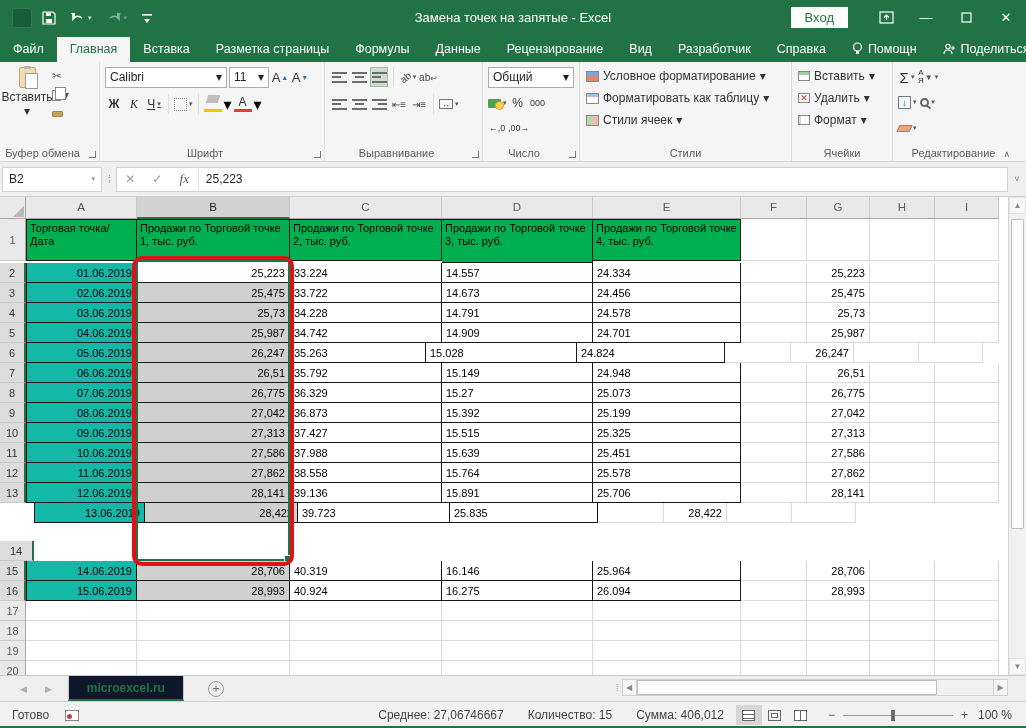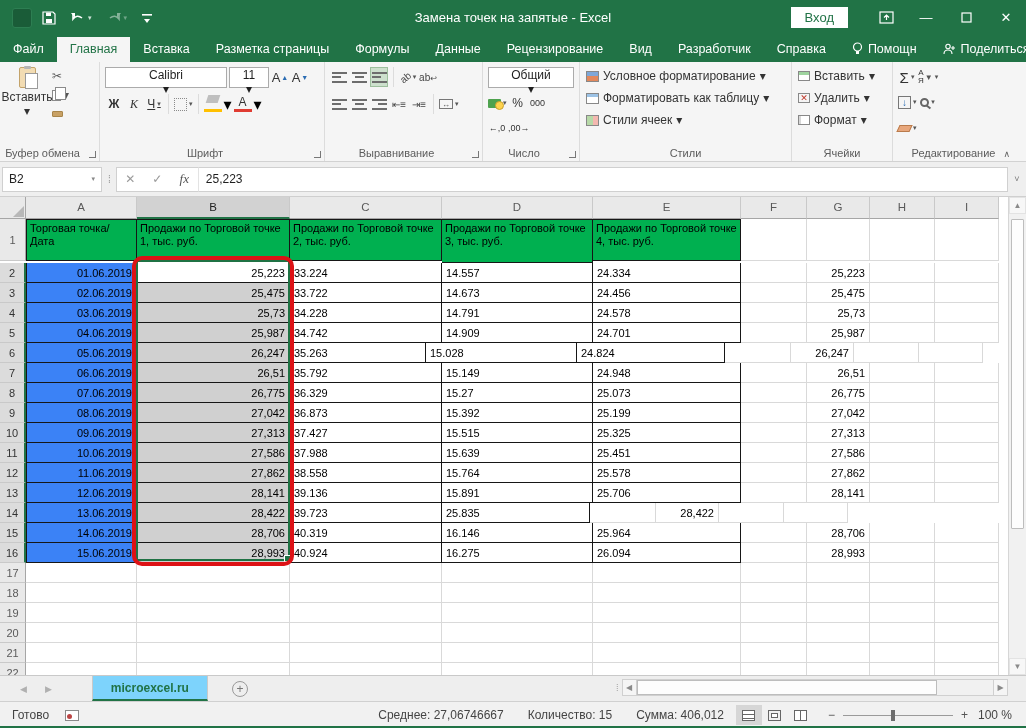--- a/index.html
+++ b/index.html
@@ -27,21 +27,21 @@
 
   
   .ribbon { position:absolute; left:0; top:62px; width:1026px; height:100px; background:#f5f5f5; border-bottom:1px solid #d2d2d2; display:flex; }
   .rgroup { position:relative; height:100%; border-right:1px solid #dcdcdc; padding:3px 2px 16px; }
   .glabel { position:absolute; bottom:2px; left:0; right:14px; text-align:center; font-size:11px; color:#5c5c5c; white-space:nowrap; }
   .glaunch { position:absolute; right:3px; bottom:3px; width:7px; height:7px; border-right:1px solid #777; border-bottom:1px solid #777; }
   .rrow { display:flex; align-items:center; height:24px; gap:2px; padding:0 3px; }
   .rbtn { display:flex; align-items:center; justify-content:center; min-width:18px; height:20px; font-size:12px; color:#333; gap:1px; }
   .rbtn .caret2 { font-size:7px; color:#555; margin-left:1px; }
   .sel { background:#cde0cd; border:1px solid #9dbf9d; }
-  .combo { background:#fff; border:1px solid #ababab; height:21px; font-size:12px; color:#1f1f1f; display:flex; align-items:center; padding:0 4px; justify-content:space-between;flex-direction:column; }
+  .combo { background:#fff; border:1px solid #ababab; height:21px; font-size:12px; color:#1f1f1f; display:flex; align-items:center; padding:0 4px; justify-content:space-between; }
   .vsep { width:1px; height:20px; background:#dcdcdc; margin:0 3px; }
   
   .pastebtn { width:50px; display:flex; flex-direction:column; align-items:center; padding-top:2px; font-size:12px; color:#333; float:left; }
   .clip { width:17px; height:21px; background:#f2dcb3; border:1px solid #c3a36a; border-radius:2px; position:relative; margin-bottom:2px; }
   .clip:before { content:""; position:absolute; right:-3px; bottom:-2px; width:11px; height:14px; background:#fff; border:1px solid #9a9a9a; }
   .clip:after { content:""; position:absolute; left:4px; top:-2px; width:7px; height:3px; background:#b5b5b5; border-radius:1px; }
   .clipcol { float:left; display:flex; flex-direction:column; gap:3px; padding-top:3px; }
   .mini { display:flex; align-items:center; height:16px; font-size:12px; color:#555; gap:2px; }
   .copyic { width:9px; height:11px; border:1px solid #8a8a8a; background:#fff; position:relative; }
   .copyic:after { content:""; position:absolute; left:2px; top:-4px; width:9px; height:11px; border:1px solid #8a8a8a; background:#fff; }
@@ -100,39 +100,39 @@
   .ch { background:#e9e9e9; color:#5a5a5a; text-align:center; border-right:1px solid #c9c9c9; border-bottom:1px solid #a6a6a6; line-height:21px; font-size:11.5px; }
   .ch.selcol { background:#d2d2d2; border-bottom:2px solid #217346; line-height:20px; color:#222; }
   .corner { position:relative; background:#e9e9e9; border-right:1px solid #a6a6a6; border-bottom:1px solid #a6a6a6; }
   .corner i { position:absolute; right:1px; bottom:1px; width:0; height:0; border-bottom:11px solid #b8b8b8; border-left:11px solid transparent; }
   .rh { background:#e9e9e9; color:#5a5a5a; text-align:center; border-right:1px solid #a6a6a6; border-bottom:1px solid #c9c9c9; font-size:11px; display:flex; align-items:center; justify-content:center; }
   .rh.rhsel { background:#dcdcdc; border-right:2px solid #217346; color:#333; }
   .tb { border-right:1px solid #161616; border-bottom:1px solid #161616; padding:0 4px; display:flex; align-items:center; }
   .tb.first { border-left:1px solid #161616; }
   .gl { border-right:1px solid #d9d9d9; border-bottom:1px solid #d9d9d9; padding:0 4px; display:flex; align-items:center; }
   .hdr1 { background:#00b050; color:#000; line-height:13px; padding:2px 3px; display:block; border-top:1px solid #161616; }
-  .orange { background:#3b82f6; justify-content:flex-end; }
+  .orange { background:#14b8a6; justify-content:flex-end; }
   .bsel { background:#d0d0d0; justify-content:flex-end; }
   .bact { background:#ffffff; justify-content:flex-end; }
   .lft { justify-content:flex-start; }
   .rgt { justify-content:flex-end; }
   .selbox { position:absolute; border:2px solid #1f7244; pointer-events:none; }
   .fillhandle { position:absolute; width:7px; height:7px; background:#1f7244; border:1px solid #fff; pointer-events:none; }
   .redbox { position:absolute; border:4px solid #dd1216; border-radius:10px; pointer-events:none; }
 
   
   .vscroll { position:absolute; right:0; top:197px; width:18px; height:478px; background:#f1f1f1; border-left:1px solid #d6d6d6; }
   .varrow { height:17px; display:flex; align-items:center; justify-content:center; color:#8a8a8a; font-size:8px; border:1px solid #e3e3e3; background:#f7f7f7; }
   .vdown { position:absolute; bottom:0; left:0; right:0; }
   .vthumb { position:absolute; left:2px; right:2px; top:22px; height:310px; background:#fdfdfd; border:1px solid #bdbdbd; border-radius:1px; }
 
   
   .sheetbar { position:absolute; left:0; top:675px; width:1026px; height:26px; background:#eeeeee; border-top:1px solid #c9c9c9; display:flex; align-items:stretch; }
   .snav { display:flex; align-items:center; gap:18px; padding:0 16px 0 20px; color:#b0b0b0; font-size:9px; }
-  .stab { background:#7dd3fc; color:#217346; font-weight:bold; font-size:12px; padding:0 18px; display:flex; align-items:center; border-right:1px solid #c9c9c9; border-left:1px solid #c9c9c9; border-bottom:2px solid #217346;margin-left:24px; }
+  .stab { background:#0f172a; color:#217346; font-weight:bold; font-size:12px; padding:0 18px; display:flex; align-items:center; border-right:1px solid #c9c9c9; border-left:1px solid #c9c9c9; border-bottom:2px solid #217346; }
   .addsheet { width:16px; height:16px; border:1px solid #9a9a9a; border-radius:50%; color:#777; font-size:12px; line-height:14px; text-align:center; margin:5px 0 0 24px; }
   .hscroll { position:absolute; right:18px; top:679px; width:392px; height:17px; display:flex; align-items:center; }
   .hdots { color:#9a9a9a; font-size:9px; letter-spacing:-1px; margin-right:4px; }
   .harrow { width:15px; height:17px; background:#f5f5f5; border:1px solid #d0d0d0; color:#8a8a8a; font-size:8px; display:flex; align-items:center; justify-content:center; }
   .htrack { flex:1; height:17px; background:#f1f1f1; border-top:1px solid #d0d0d0; border-bottom:1px solid #d0d0d0; position:relative; }
   .hthumb { position:absolute; left:0; top:0; height:15px; width:300px; background:#fdfdfd; border:1px solid #bdbdbd; }
 
   
   .statusbar { position:absolute; left:0; top:701px; width:1026px; height:27px; background:#f1f1f1; border-top:1px solid #d0d0d0; display:flex; align-items:center; font-size:12px; color:#444; }
   .statusbar:after { content:""; position:absolute; left:0; bottom:0; width:100%; height:2px; background:#217346; }
@@ -667,21 +667,21 @@
           <div class="cell tb bsel" style="width: 153px; height: 20px;">28,141</div>
           <div class="cell tb lft" style="width: 152px; height: 20px;">39.136</div>
           <div class="cell tb lft" style="width: 151px; height: 20px;">15.891</div>
           <div class="cell tb lft" style="width: 148px; height: 20px;">25.706</div>
           <div class="cell gl" style="width: 66px; height: 20px;"></div>
           <div class="cell gl rgt" style="width: 63px; height: 20px;">28,141</div>
           <div class="cell gl" style="width: 65px; height: 20px;"></div>
           <div class="cell gl" style="width: 64px; height: 20px;"></div>
         </div>
         <div class="gr">
-          <div class="cell rh rhsel" style="width: 26px; height: 20px;">14</div>
+          <div class="cell rh rhsel" style="width: 34px; height: 20px; margin-top: 38px;">14</div>
           <div class="cell tb first orange" style="width: 111px; height: 20px;">13.06.2019</div>
           <div class="cell tb bsel" style="width: 153px; height: 20px;">28,422</div>
           <div class="cell tb lft" style="width: 152px; height: 20px;">39.723</div>
           <div class="cell tb lft" style="width: 148px; height: 20px;">25.835</div>
           <div class="cell gl" style="width: 66px; height: 20px;"></div>
           <div class="cell gl rgt" style="width: 63px; height: 20px;">28,422</div>
           <div class="cell gl" style="width: 65px; height: 20px;"></div>
           <div class="cell gl" style="width: 64px; height: 20px;"></div>
         </div>
         <div class="gr">

